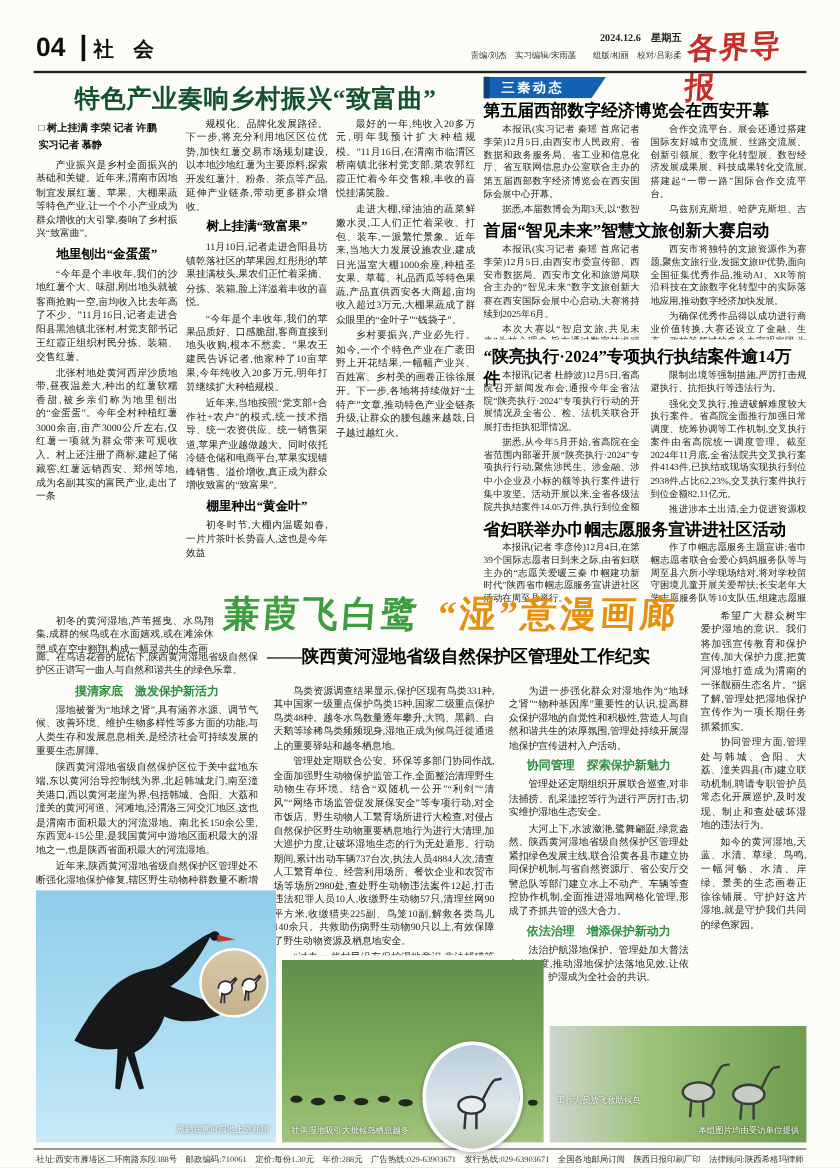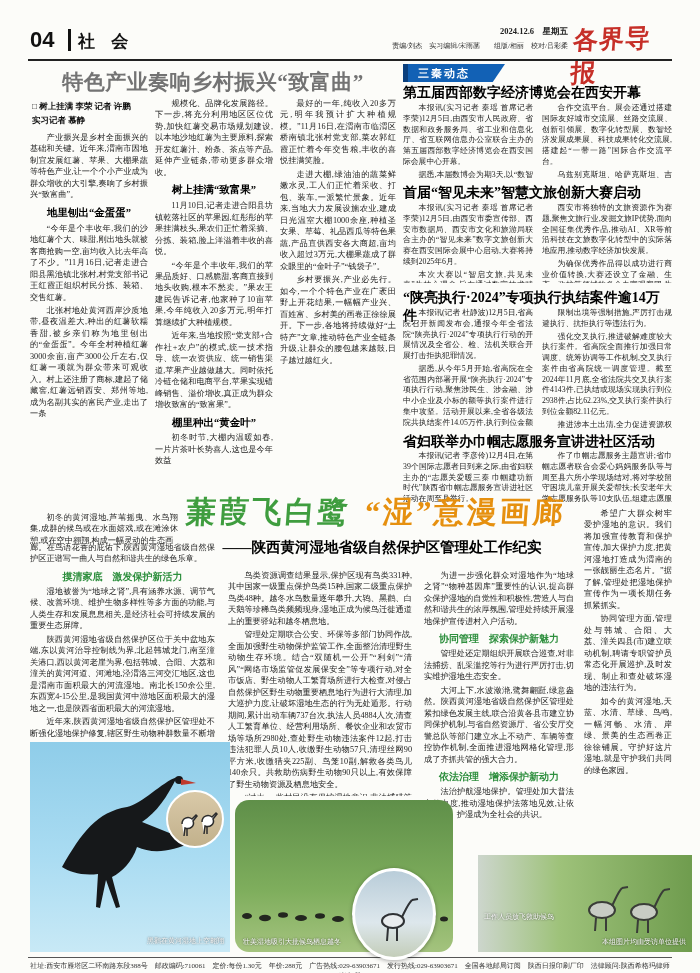--- a/index.html
+++ b/index.html
@@ -12,21 +12,21 @@
   
   .hdr-pagenum { position:absolute; left:30px; top:27px; font-family:"Liberation Sans",sans-serif; font-size:22px; font-weight:900; color:#111; }
   .hdr-bar { position:absolute; left:68px; top:29px; width:3px; height:22px; background:#111; }
   .hdr-section { position:absolute; left:78px; top:30px; font-size:17px; font-weight:900; letter-spacing:6px; color:#111; }
   .hdr-right { position:absolute; right:132px; top:26px; text-align:right; }
   .hdr-date { font-size:8.5px; font-weight:bold; color:#222; }
   .hdr-credits { font-size:7px; color:#333; margin-top:3px; }
   .hdr-logo { position:absolute; right:28px; top:22px; width:100px; font-size:25px; font-weight:900; color:#c62f28; letter-spacing:1px; transform:skewX(-6deg) rotate(-2deg); font-family:"Liberation Serif",serif; }
   .hdr-rule { position:absolute; left:28px; top:59px; width:644px; height:2px; background:#222; }
   
-  .lead-title { position:absolute; left:28px; top:68px; width:370px; text-align:center; font-size:21px; font-weight:900; color:#737373; letter-spacing:0.5px; }
+  .lead-title { position:absolute; left:28px; top:68px; width:370px; text-align:center; font-size:21px; font-weight:900; color:#14532d; letter-spacing:0.5px; }
   .lead-byline { position:absolute; left:32px; top:100px; width:118px; font-size:8.5px; font-weight:bold; line-height:1.6; color:#111; }
   .txt { text-align:justify; overflow:hidden; }
   .txt p { text-indent:2em; margin-bottom:2px; }
   .bodytext { font-size:8.2px; line-height:1.4; color:#1c1c1c; }
   .lead-col1 { position:absolute; left:30px;  top:132px; width:118px; height:350px; }
   .lead-col2 { position:absolute; left:155px; top:98px;  width:118px; height:386px; }
   .lead-col3 { position:absolute; left:280px; top:98px;  width:116px; height:386px; }
   .subhead { text-align:center; font-weight:900; font-size:10.5px; color:#000; margin:5px 0 4px; text-indent:0 !important; }
   
   .banner { position:absolute; left:403px; top:64px; width:102px; height:18px; background:#1261b5; clip-path:polygon(0 0,100% 0,88% 100%,0 100%); }
@@ -45,22 +45,22 @@
   .feat-colB { position:absolute; left:228px; top:570px; width:184px; height:226px; }
   .feat-colC { position:absolute; left:424px; top:570px; width:150px; height:281px; }
   .feat-colD { position:absolute; left:584px; top:508px; width:88px;  height:343px; }
   .greenhead { text-align:center; font-weight:900; font-size:10px; color:#2e8f3e; margin:5px 0 4px; text-indent:0 !important; }
   
   .photo { position:absolute; overflow:hidden; }
   .photo-a { left:30px; top:742px; width:200px; height:210px; background:linear-gradient(180deg,#8fcde9 0%,#aadcf2 55%,#c8e9f6 100%); }
   .photo-a svg { position:absolute; left:12px; top:30px; }
   .inset-circle { position:absolute; right:6px; top:48px; width:58px; height:58px; border-radius:50%; border:2px solid #fff; background:linear-gradient(180deg,#d9c9a8 0%,#c2b18c 100%); overflow:hidden; }
   .inset-circle svg { position:absolute; left:6px; top:14px; }
-  .photo-b { left:235px; top:800px; width:218px; height:152px; background:linear-gradient(180deg,#5f8f49 0%,#7fae5d 60%,#a4c37e 100%);border-radius:14px; }
-  .photo-c { left:458px; top:855px; width:214px; height:97px; background:linear-gradient(90deg,#cdd6cd 0%,#9ec27a 38%,#6f9c4e 100%);margin-left:20px; }
+  .photo-b { left:235px; top:800px; width:218px; height:152px; background:linear-gradient(180deg,#5f8f49 0%,#7fae5d 60%,#a4c37e 100%); }
+  .photo-c { left:458px; top:855px; width:214px; height:97px; background:linear-gradient(90deg,#cdd6cd 0%,#9ec27a 38%,#6f9c4e 100%); }
   .photo-oval { left:352px; top:868px; width:84px; height:92px; border-radius:50%; border:3px solid #fff; background:linear-gradient(180deg,#b9cdd9 0%,#dde7ec 60%,#c3cdb9 100%); box-shadow:0 1px 4px rgba(0,0,0,.35); z-index:5; }
   .caption { position:absolute; color:#fff; font-size:7px; text-shadow:0 0 2px rgba(0,0,0,.8); white-space:nowrap; }
   .flock { position:absolute; left:0; bottom:28px; width:100%; height:26px; }
   
   .foot-rule { position:absolute; left:28px; top:957px; width:644px; height:1px; background:#555; }
   .foot-text { position:absolute; left:28px; top:961px; width:644px; text-align:center; font-size:7px; color:#333; }
 </style>
 </head>
 <body>
 

